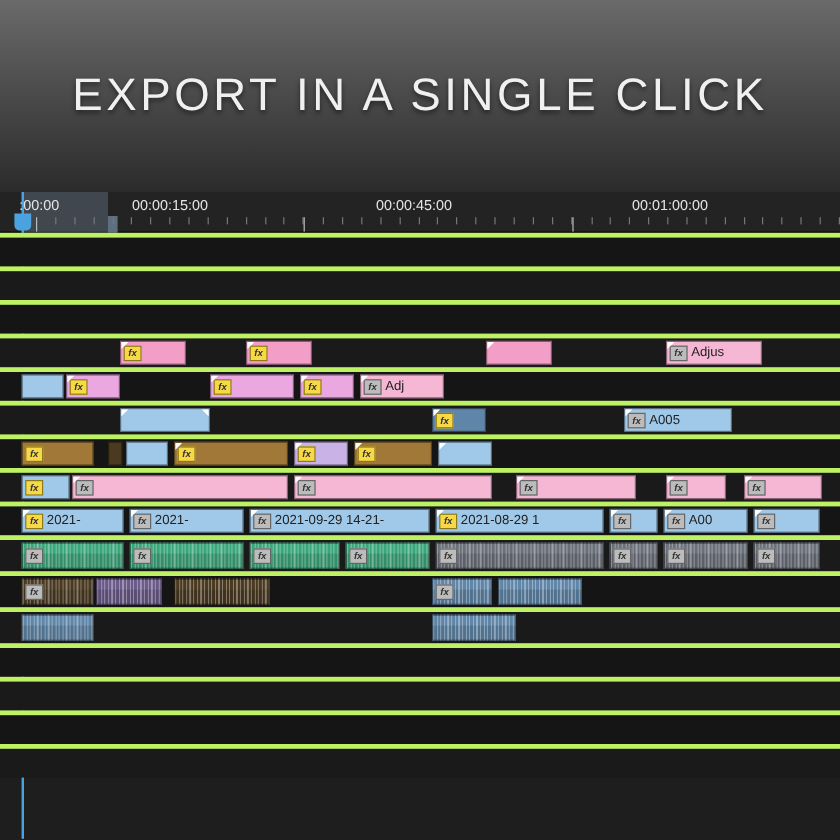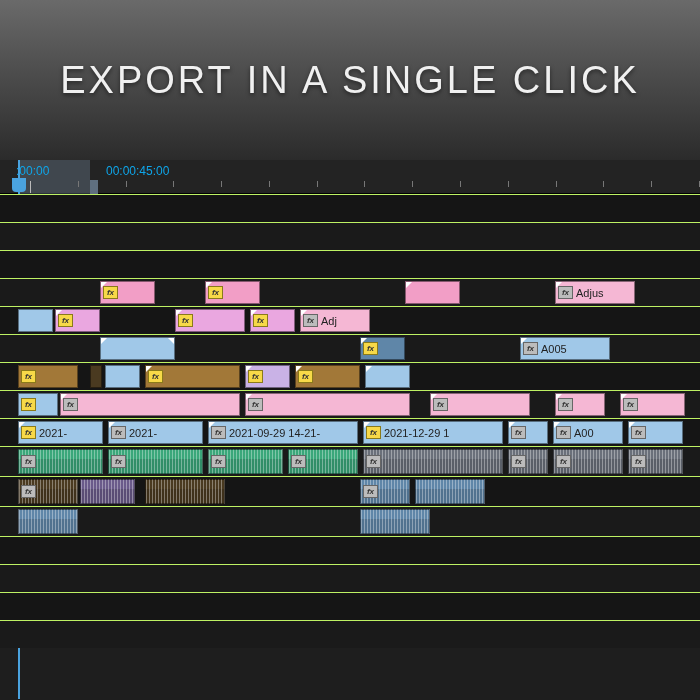--- a/index.html
+++ b/index.html
@@ -28,21 +28,21 @@
     height: 540px;
   }
   .ruler {
     height: 34px;
     background: #232323;
     display: flex;
     border-bottom: 1px solid #000;
     position: relative;
     padding-left: 18px;
   }
-  .ruler-seg { flex: 1; position: relative; color: #0ea5e9; font-size: 12px; text-align: right; }
+  .ruler-seg { flex: 1; position: relative; color: #e5e5e5; font-size: 12px; text-align: right; }
   .ruler-seg .tlabel { position: absolute; top: 4px; left: 0; }
   .ruler-seg .ticks {
     position: absolute; bottom: 0; left: 0; right: 0; height: 12px;
     display: flex; justify-content: space-between;
   }
   .ruler-seg .ticks i { width:1px; height:6px; background:#777; }
   .ruler-seg .ticks i.major { height:12px; background:#bbb; }
   .playhead {
     position: absolute; top: 0; bottom: -506px; left: 18px; width: 2px;
     background: #4aa3df;
@@ -54,21 +54,21 @@
   }
   .in-mark {
     position:absolute; top:20px; left:90px; width:8px; height:14px;
     background:#5f6f7f;
   }
   .highlight-range {
     position:absolute; top:0; left:18px; width:72px; height:34px;
     background: rgba(120,140,160,.35);
   }
   .tracks { position: relative; }
-  .track { height: 28px; border-top:1px solid #bef264; position: relative; }
+  .track { height: 28px; border-top:4px solid #bef264; position: relative; }
   .track.audio { height: 30px; }
   .dark { background:#1a1a1a; }
   .darker { background:#151515; }
   .clip {
     position: absolute; top:2px; bottom:2px;
     border:1px solid rgba(0,0,0,.45);
     font-size:11px; color:#222;
     display:flex; align-items:center;
     padding:0 2px;
     overflow:hidden; white-space:nowrap;
@@ -117,21 +117,61 @@
 
 <div class="timeline">
   <div class="ruler">
     <div class="highlight-range"></div>
     <div class="playhead"></div>
     <div class="in-mark"></div>
     <div class="ruler-seg" style="flex:0 0 12px">
       <span class="tlabel" style="left:-2px;">:00:00</span>
     </div>
     <div class="ruler-seg">
-      <span class="tlabel" style="left:76px">00:00:45:00</span>
+      <span class="tlabel" style="left:80px">00:00:15:00</span>
+      <div class="ticks">
+          <i class="major"></i>
+          <i></i>
+          <i></i>
+          <i></i>
+          <i></i>
+          <i></i>
+          <i></i>
+          <i></i>
+          <i></i>
+          <i></i>
+          <i></i>
+          <i></i>
+          <i></i>
+          <i></i>
+          <i></i>
+        </div>
+    </div>
+    <div class="ruler-seg">
+      <span class="tlabel" style="left:60px">00:00:45:00</span>
+      <div class="ticks">
+          <i class="major"></i>
+          <i></i>
+          <i></i>
+          <i></i>
+          <i></i>
+          <i></i>
+          <i></i>
+          <i></i>
+          <i></i>
+          <i></i>
+          <i></i>
+          <i></i>
+          <i></i>
+          <i></i>
+          <i></i>
+        </div>
+    </div>
+    <div class="ruler-seg">
+      <span class="tlabel" style="left:50px">00:01:00:00</span>
       <div class="ticks">
           <i class="major"></i>
           <i></i>
           <i></i>
           <i></i>
           <i></i>
           <i></i>
           <i></i>
           <i></i>
           <i></i>
@@ -240,21 +280,21 @@
       <div class="clip blue keycorner" style="left:108px;width:95px">
           <span class="fx grey">fx</span>
           <span class="lbl">2021-</span>
         </div>
       <div class="clip blue keycorner" style="left:208px;width:150px">
           <span class="fx grey">fx</span>
           <span class="lbl">2021-09-29 14-21-</span>
         </div>
       <div class="clip blue keycorner" style="left:363px;width:140px">
           <span class="fx">fx</span>
-          <span class="lbl">2021-12-29 1</span>
+          <span class="lbl">2021-08-29 1</span>
         </div>
       <div class="clip blue keycorner" style="left:508px;width:40px">
           <span class="fx grey">fx</span>
         </div>
       <div class="clip blue keycorner" style="left:553px;width:70px">
           <span class="fx grey">fx</span>
           <span class="lbl">A00</span>
         </div>
       <div class="clip blue keycorner" style="left:628px;width:55px">
           <span class="fx grey">fx</span>

